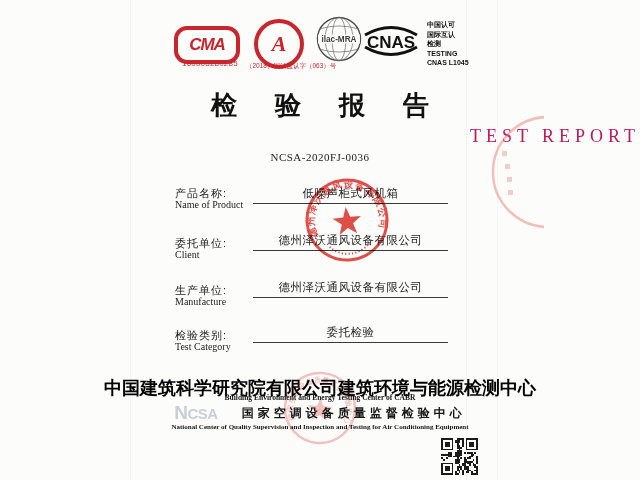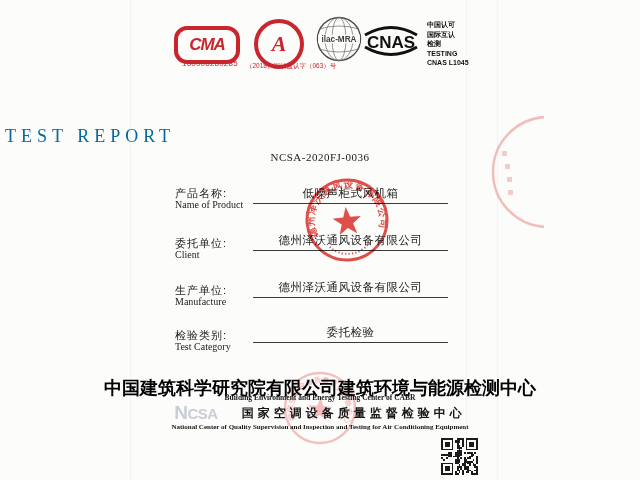--- a/index.html
+++ b/index.html
@@ -20,22 +20,22 @@
   .cal-text{font-weight:bold;font-size:22px;color:#c8252c;font-style:italic;font-family:"Liberation Serif",serif;}
   .cal-cap{left:246px;top:62px;width:92px;font-size:6.5px;color:#c8252c;white-space:nowrap;}
   .ilac{left:316px;top:16px;}
   .cnas{left:362px;top:23px;}
   .cnas-side{left:427px;top:20px;font-size:7px;font-weight:bold;line-height:9.5px;color:#111;}
   .cnas-side div{white-space:nowrap;}
 
   
   .title-zh{left:0;top:88px;width:640px;text-align:center;font-size:26px;font-weight:bold;
             letter-spacing:38px;text-indent:38px;color:#111;}
-  .title-en{left:0;top:126px;width:640px;text-align:left;font-family:"Liberation Serif",serif;
-            font-size:18px;letter-spacing:5px;text-indent:5px;color:#0369a1;}
+  .title-en{left:0;top:126px;width:640px;text-align:right;font-family:"Liberation Serif",serif;
+            font-size:18px;letter-spacing:5px;text-indent:5px;color:#be185d;}
   .report-no{left:0;top:151px;width:640px;text-align:center;font-family:"Liberation Serif",serif;
              font-size:11px;letter-spacing:0.5px;color:#222;}
 
   
   .flabel-zh{left:175px;font-size:11px;letter-spacing:1px;color:#222;}
   .flabel-en{left:175px;font-family:"Liberation Serif",serif;font-size:10px;color:#222;}
   .fvalue{left:253px;width:195px;height:17px;border-bottom:1.3px solid #3a3a3a;
           text-align:center;font-size:11.5px;letter-spacing:0.5px;color:#222;}
 
   
@@ -93,20 +93,21 @@
   </svg>
 
   <div class="abs cnas-side">
     <div>中国认可</div>
     <div>国际互认</div>
     <div>检测</div>
     <div>TESTING</div>
     <div>CNAS L1045</div>
   </div>
 
+  <div class="abs title-zh">检验报告</div>
   <div class="abs title-en">TEST REPORT</div>
   <div class="abs report-no">NCSA-2020FJ-0036</div>
 
   <div class="abs flabel-zh" style="top:186px;">产品名称:</div>
   <div class="abs flabel-en" style="top:199px;">Name of Product</div>
   <div class="abs fvalue" style="top:186px;">低噪声柜式风机箱</div>
 
   <div class="abs flabel-zh" style="top:236px;">委托单位:</div>
   <div class="abs flabel-en" style="top:249px;">Client</div>
   <div class="abs fvalue" style="top:232.5px;">德州泽沃通风设备有限公司</div>

